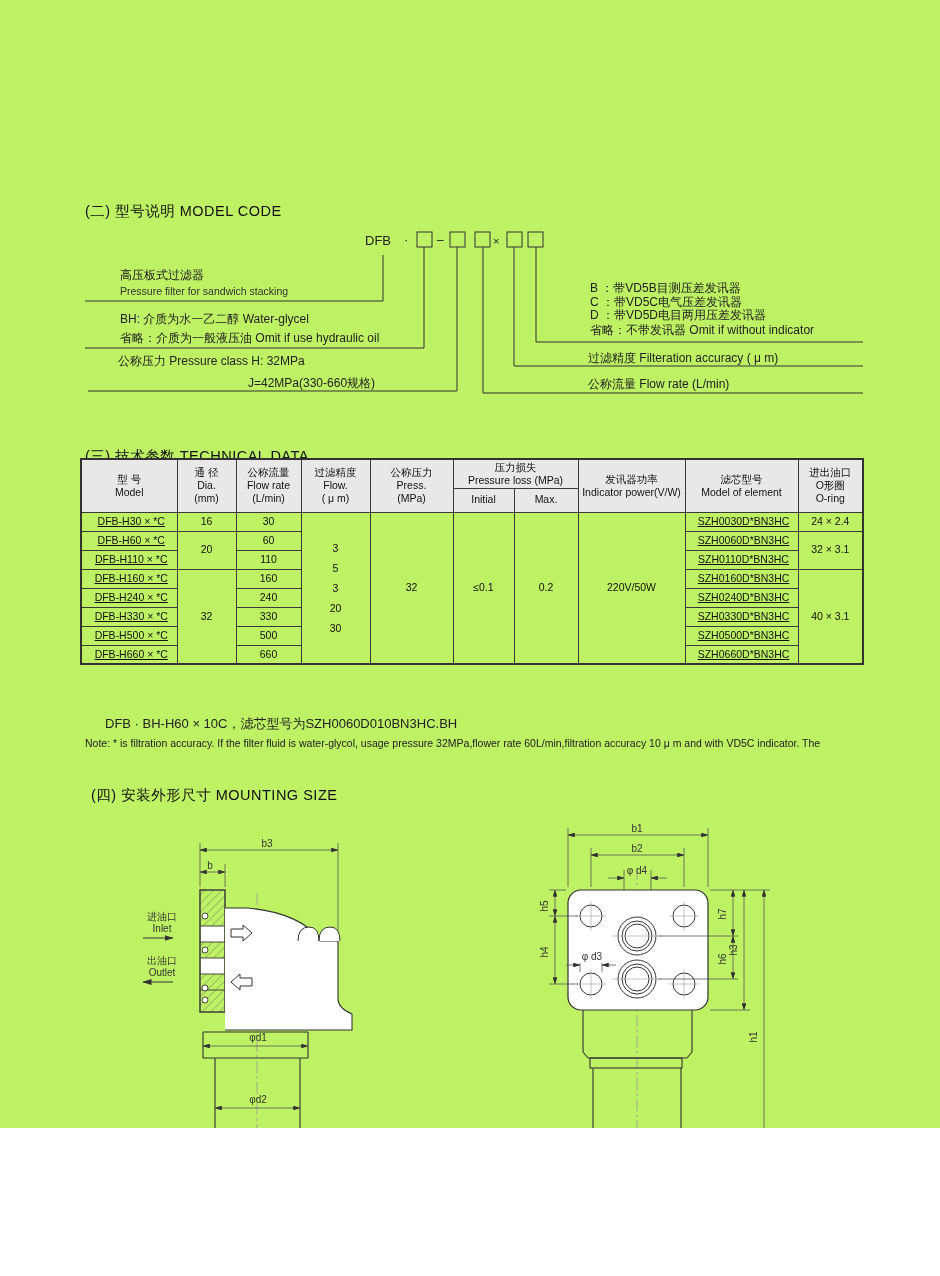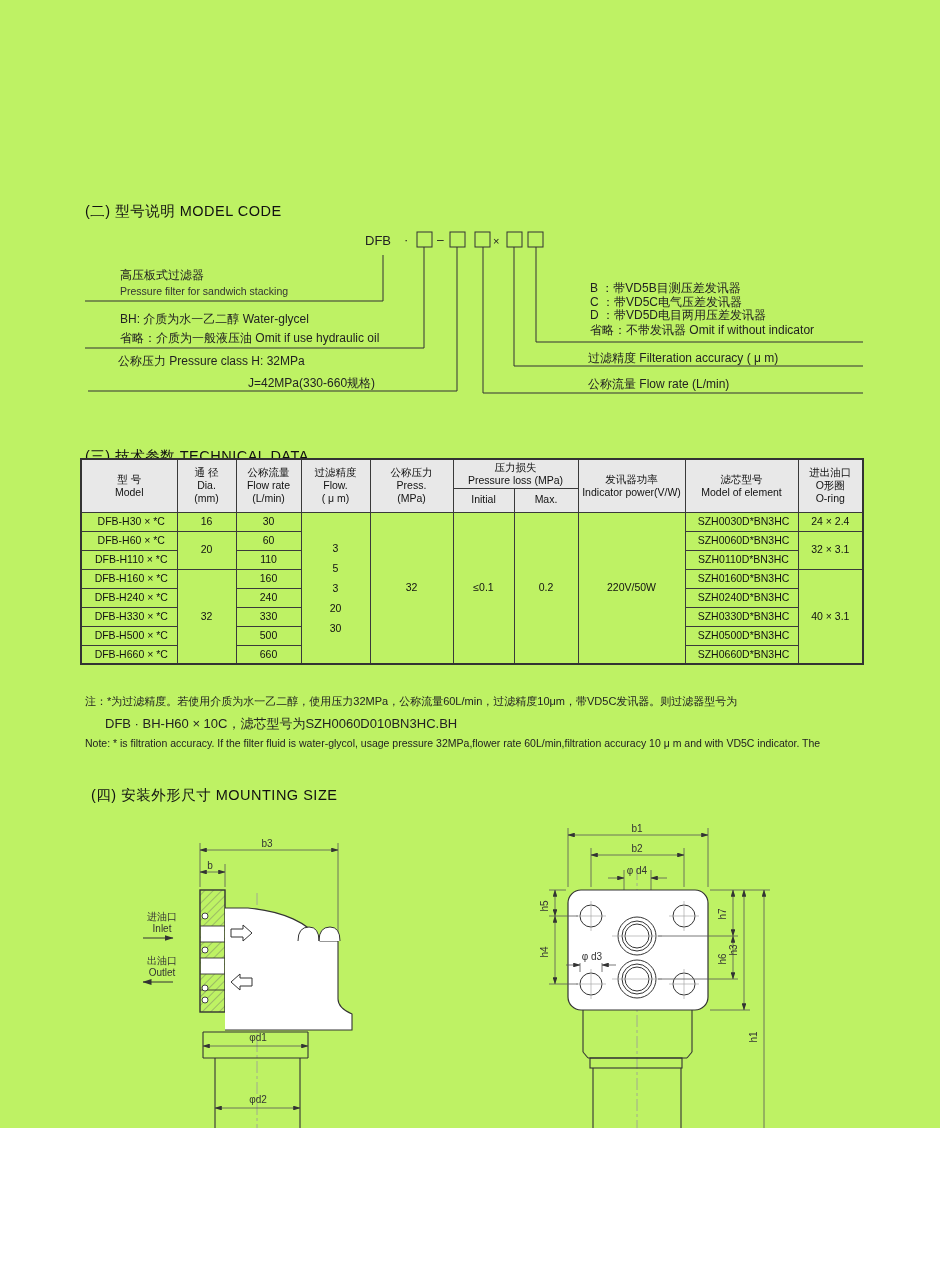--- a/index.html
+++ b/index.html
@@ -12,21 +12,21 @@
   .dimtxt{font-size:10px;fill:#333;}
   
   .tdata{position:absolute;left:80px;top:458px;width:782px;border-collapse:collapse;table-layout:fixed;
          font-size:10.5px;color:#111;}
   .tdata th,.tdata td{border:1px solid #3a3a3a;padding:0 2px;text-align:center;vertical-align:middle;
          line-height:1.25;overflow:hidden;}
   .tdata th{background:#e8e8e8;font-weight:normal;}
   .tdata{border:2px solid #333;}
   .hr1{height:29px}.hr2{height:24px}
   .tdata tbody tr{height:19px;}
-  .cell-left{text-align:right;padding-left:6px !important;}
+  .cell-left{text-align:right;padding-left:6px !important;text-decoration:underline;}
   .filtr-stack div{line-height:20px;}
   .note{position:absolute;white-space:nowrap;color:#222;}
   .caption{position:absolute;font-size:10.5px;color:#222;text-align:left;}
   .footer{position:absolute;left:0;top:1235px;width:940px;text-align:left;font-size:14px;
           letter-spacing:3px;color:#111;}
 </style>
 </head>
 <body>
 
 <div class="page">
@@ -188,21 +188,20 @@
         <td class="cell-left">SZH0500D*BN3HC</td>
       </tr>
       <tr>
         <td class="cell-left">DFB-H660 × *C</td>
         <td>660</td>
         <td class="cell-left">SZH0660D*BN3HC</td>
       </tr>
     </tbody>
   </table>
 
-  <div class="note" style="left:85px;top:694px;font-size:11px;">注：*为过滤精度。若使用介质为水一乙二醇，使用压力32MPa，公称流量60L/min，过滤精度10μm，带VD5C发讯器。则过滤器型号为</div>
   <div class="note" style="left:105px;top:715px;font-size:13px;">DFB · BH-H60 × 10C，滤芯型号为SZH0060D010BN3HC.BH</div>
   <div class="note" style="left:85px;top:737px;font-size:10.5px;text-align:right;">Note: * is filtration accuracy. If the filter fluid is water-glycol, usage pressure 32MPa,flower rate 60L/min,filtration accuracy 10 μ m and with VD5C indicator. The</div>
 
   <div class="heading" style="left:91px;top:786px;">(四) 安装外形尺寸  MOUNTING SIZE</div>
 
   <svg style="position:absolute;left:138px;top:838px;" width="240" height="348" viewBox="138 838 240 348">
     <defs>
       <marker id="ar1" viewBox="0 0 9 6" refX="8.5" refY="3" markerWidth="9" markerHeight="6" orient="auto-start-reverse">
         <path d="M0,0L9,3L0,6Z" fill="#333"></path>
       </marker>

